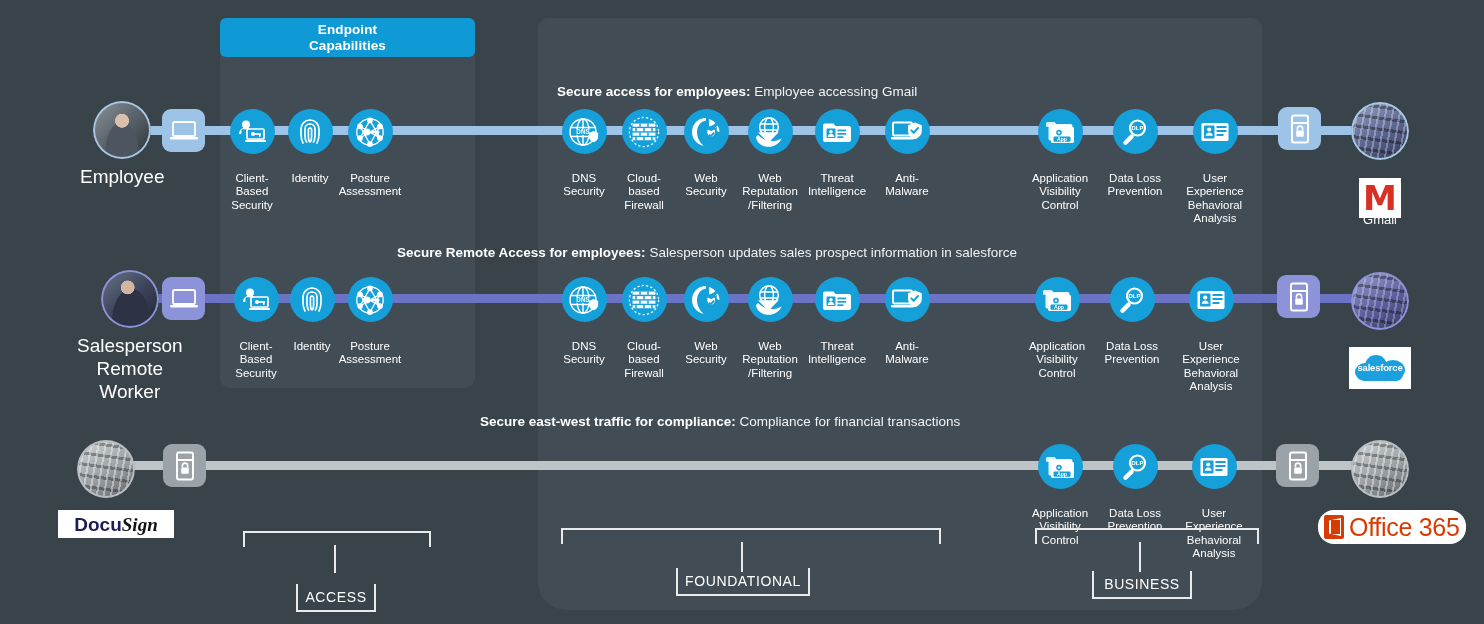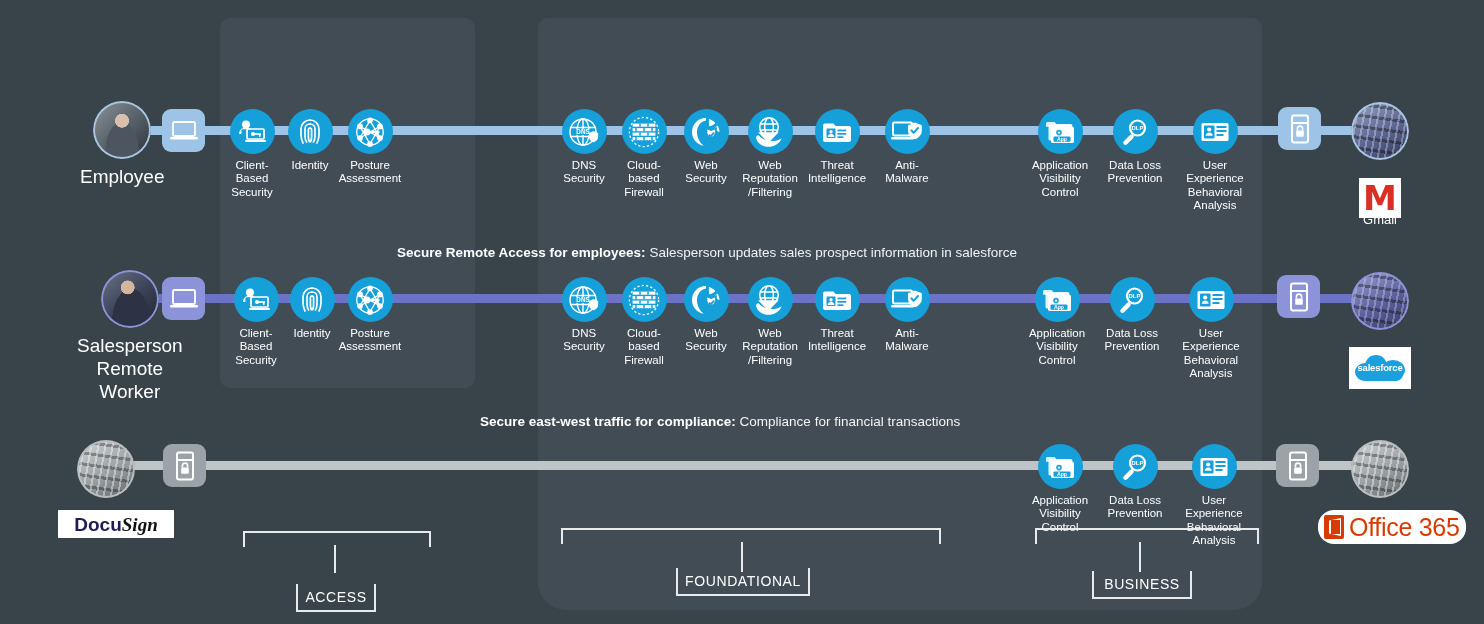--- a/index.html
+++ b/index.html
@@ -29,21 +29,21 @@
 
   
   .wire{position:absolute;height:9px;border-radius:1px;}
   .wire.blue{background:#9dc3e6;}
   .wire.purple{background:#6b74c4;}
   .wire.gray{background:#bfc4c7;}
 
   
   .node{position:absolute;display:flex;flex-direction:column;align-items:center;}
   .cap-ic{width:45px;height:45px;border-radius:50%;background:#16a0da;display:flex;align-items:center;justify-content:center;}
-  .cap-lbl{margin-top:5px;font-size:11.5px;line-height:1.17;text-align:center;color:#fff;white-space:pre-line;}
+  .cap-lbl{margin-top:18px;font-size:11.5px;line-height:1.17;text-align:center;color:#fff;white-space:pre-line;}
 
   .rect-ic{width:43px;height:43px;border-radius:9px;display:flex;align-items:center;justify-content:center;}
   .rect-ic.blue{background:#9dc3e6;}
   .rect-ic.purple{background:#8d93d8;}
   .rect-ic.gray{background:#9ca3a8;}
 
   .endlbl{margin-top:7px;font-size:19px;line-height:1.2;text-align:center;white-space:pre-line;color:#fff;}
 
   
   .photo{width:58px;height:58px;border-radius:50%;}
@@ -117,21 +117,26 @@
   svg{display:block;}
 </style>
 </head>
 <body>
 
 <div id="stage">
 
   <div class="panel endpoint"></div>
   <div class="panel cloud"></div>
 
-
+  <div class="hdr endpoint" style="white-space:pre-line;">Endpoint
+Capabilities</div>
+
+  <div class="rowtitle" style="left:557px;top:84px;">
+    <b>Secure access for employees:</b><span> Employee accessing Gmail</span>
+  </div>
 
   <div class="wire blue" style="left:128px;top:126px;width:1250px;"></div>
 
   <div class="node" style="left:80px;top:101px;">
     <div class="photo emp"></div>
     <div class="endlbl">Employee</div>
   </div>
 
   <div class="node" style="left:162px;top:109px;">
     <div class="rect-ic blue">

